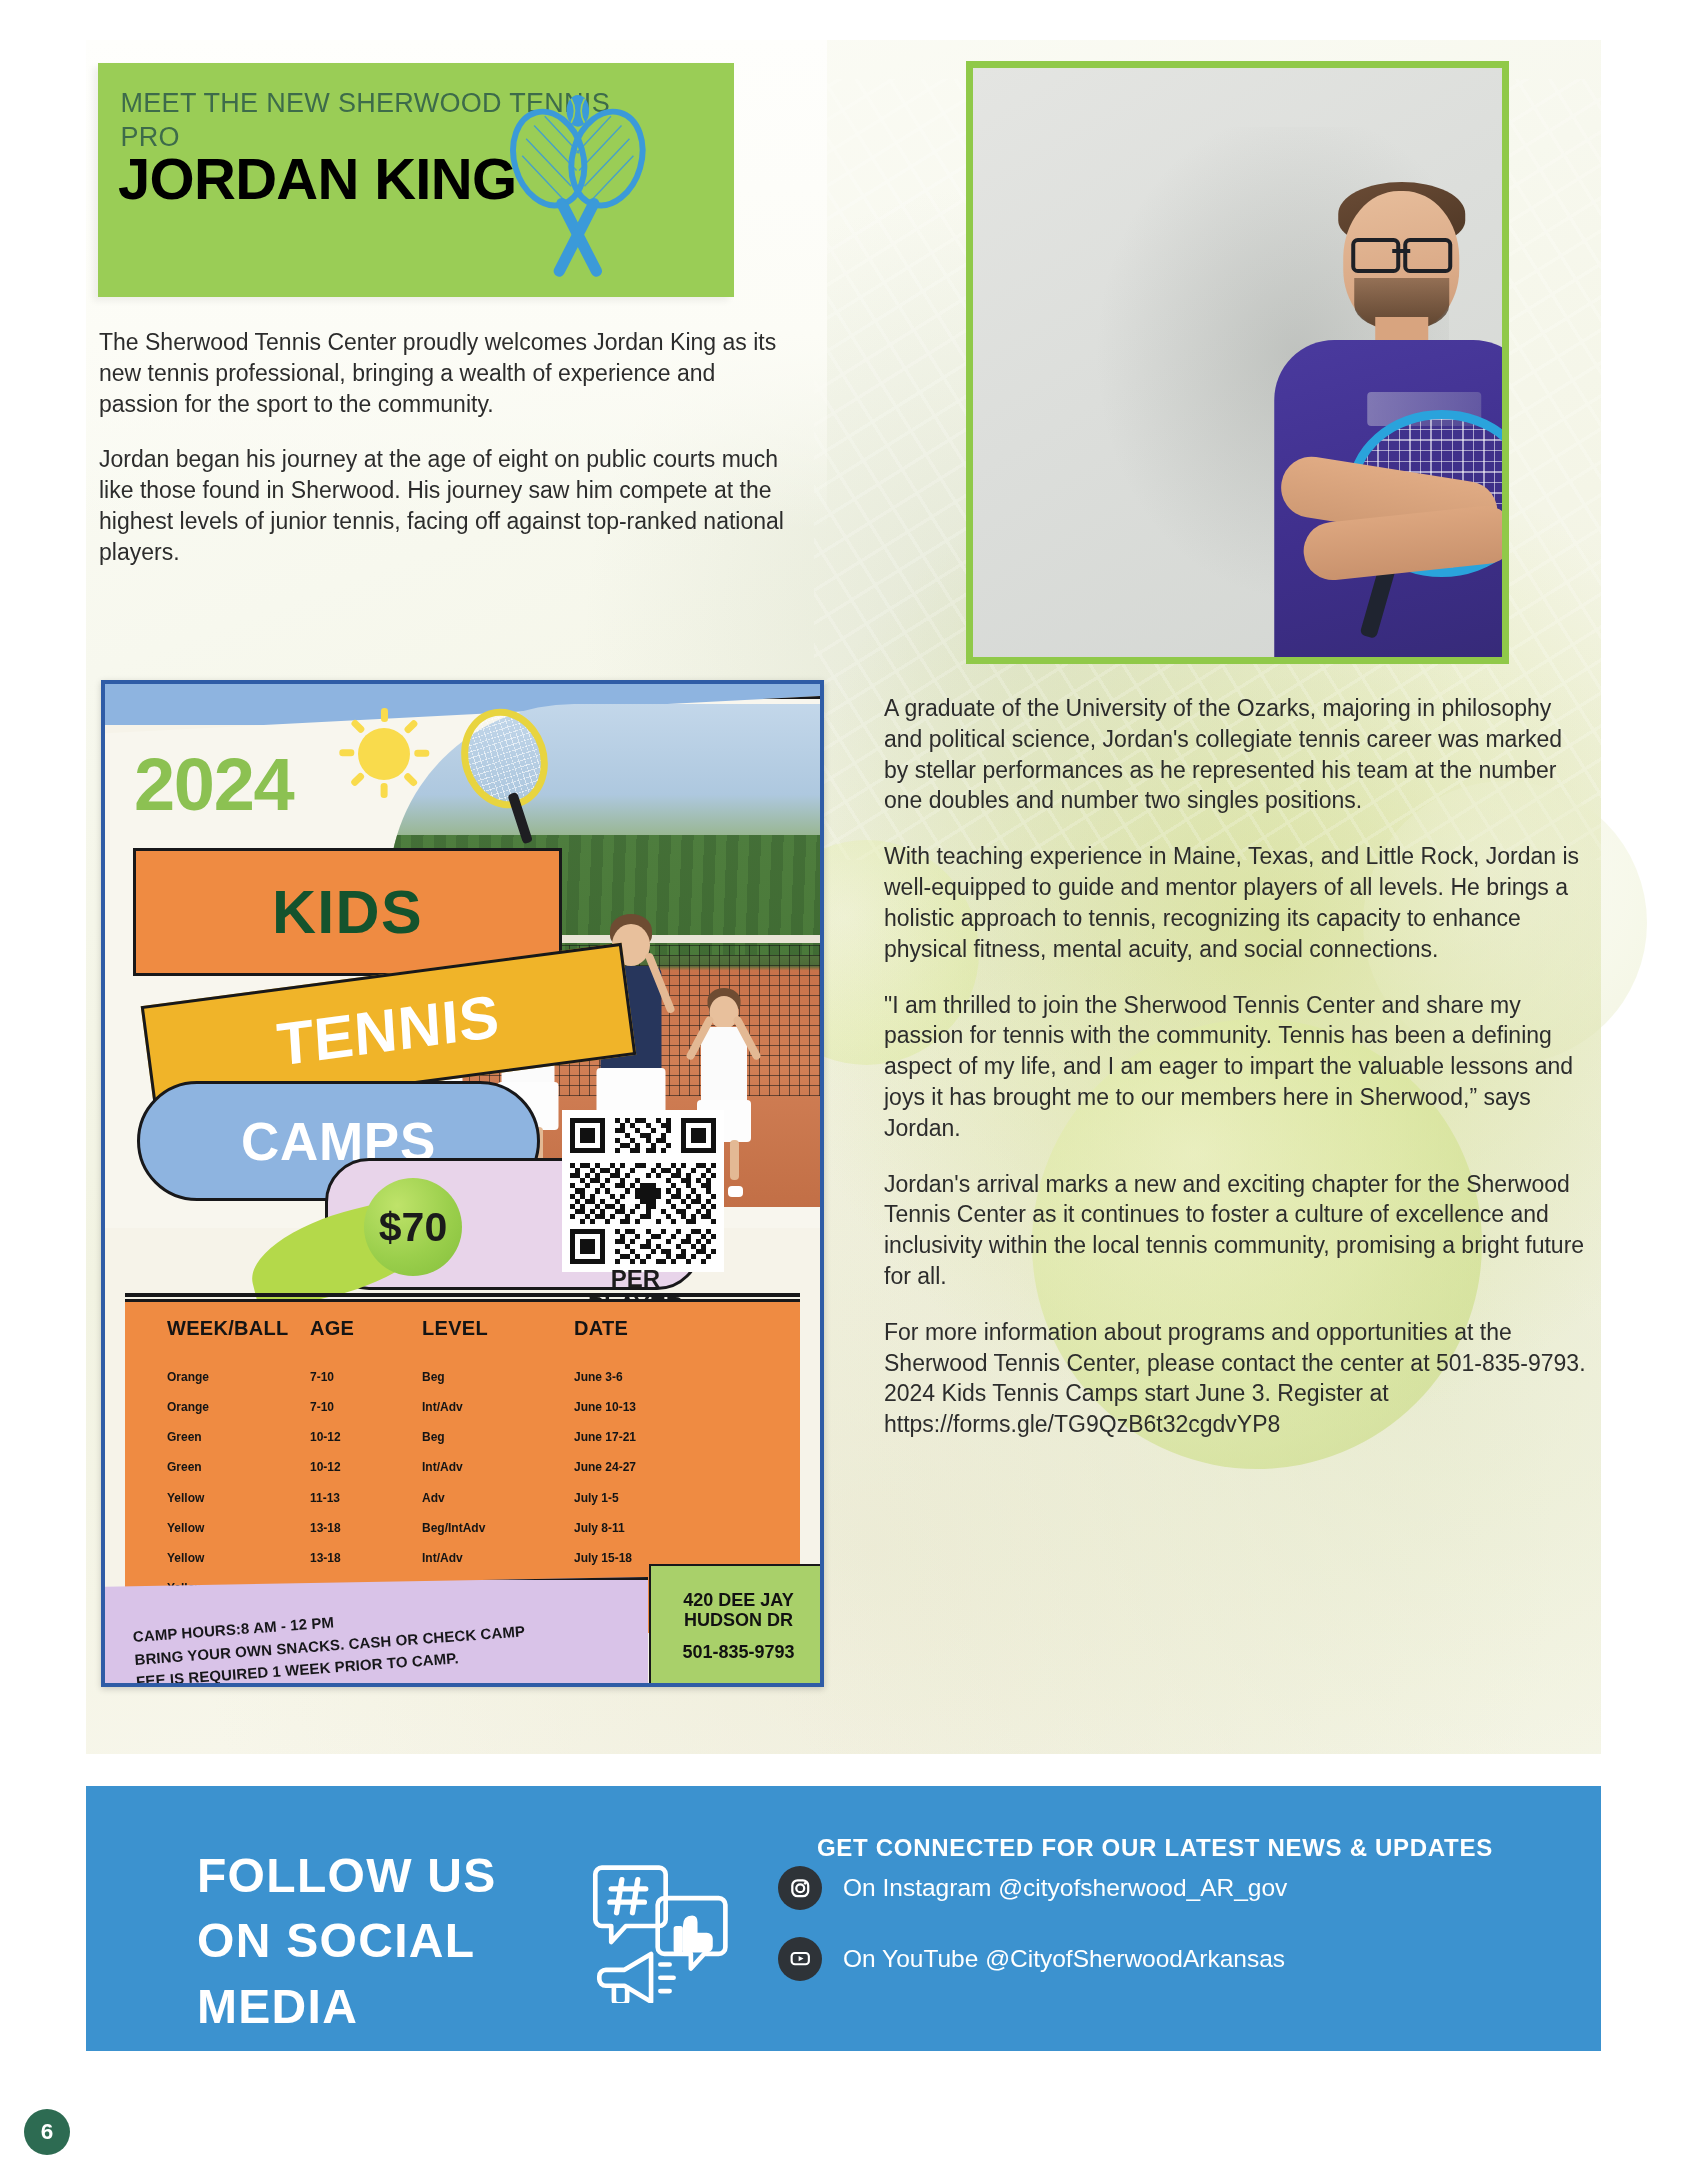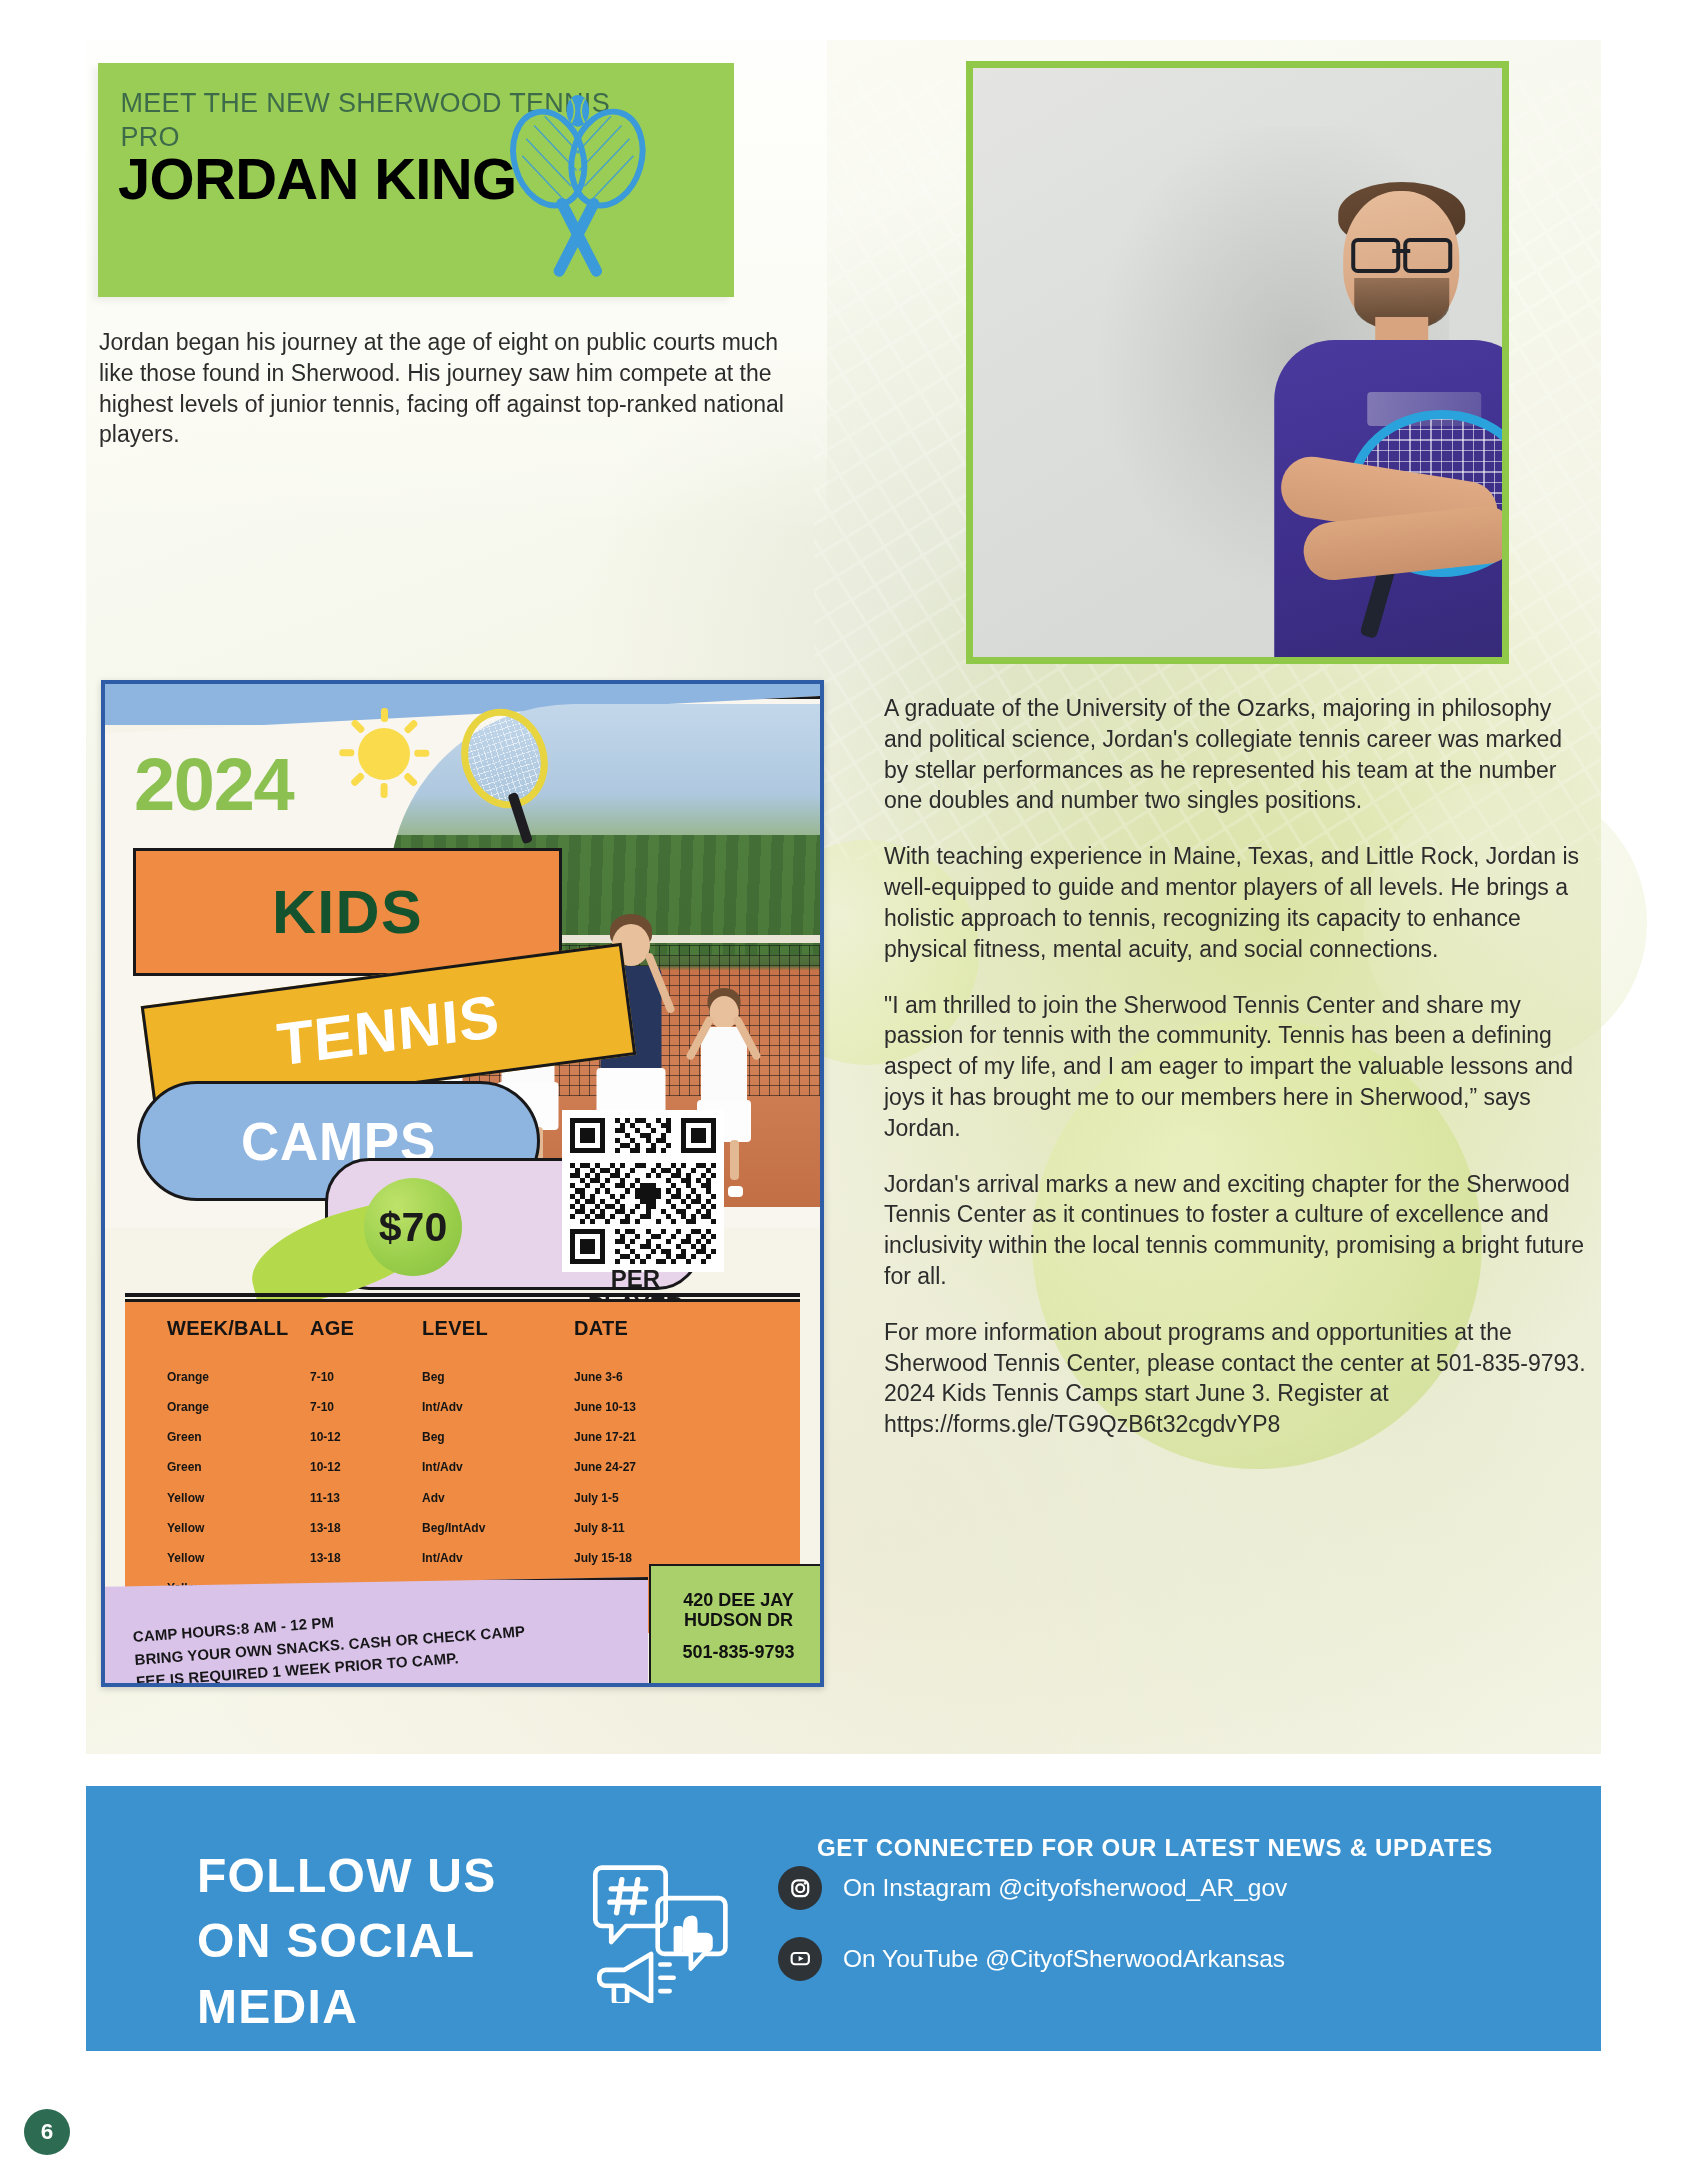--- a/index.html
+++ b/index.html
@@ -259,20 +259,21 @@
       <div class="pt-racket">
           <div class="hoop"></div>
           <div class="grip"></div>
         </div>
       <div class="pt-armL"></div>
       <div class="pt-armR"></div>
     </div>
   </div>
 
   <div class="col-left">
+    <p>The Sherwood Tennis Center proudly welcomes Jordan King as its new tennis professional, bringing a wealth of experience and passion for the sport to the community.</p>
     <p>Jordan began his journey at the age of eight on public courts much like those found in Sherwood. His journey saw him compete at the highest levels of junior tennis, facing off against top-ranked national players.</p>
   </div>
 
   <div class="col-right">
     <p>A graduate of the University of the Ozarks, majoring in philosophy and political science, Jordan's collegiate tennis career was marked by stellar performances as he represented his team at the number one doubles and number two singles positions.</p>
     <p>With teaching experience in Maine, Texas, and Little Rock, Jordan is well-equipped to guide and mentor players of all levels. He brings a holistic approach to tennis, recognizing its capacity to enhance physical fitness, mental acuity, and social connections.</p>
     <p>"I am thrilled to join the Sherwood Tennis Center and share my passion for tennis with the community. Tennis has been a defining aspect of my life, and I am eager to impart the valuable lessons and joys it has brought me to our members here in Sherwood,” says Jordan.</p>
     <p>Jordan's arrival marks a new and exciting chapter for the Sherwood Tennis Center as it continues to foster a culture of excellence and inclusivity within the local tennis community, promising a bright future for all.</p>
     <p>For more information about programs and opportunities at the Sherwood Tennis Center, please contact the center at 501-835-9793. 2024 Kids Tennis Camps start June 3. Register at https://forms.gle/TG9QzB6t32cgdvYP8</p>
   </div>

